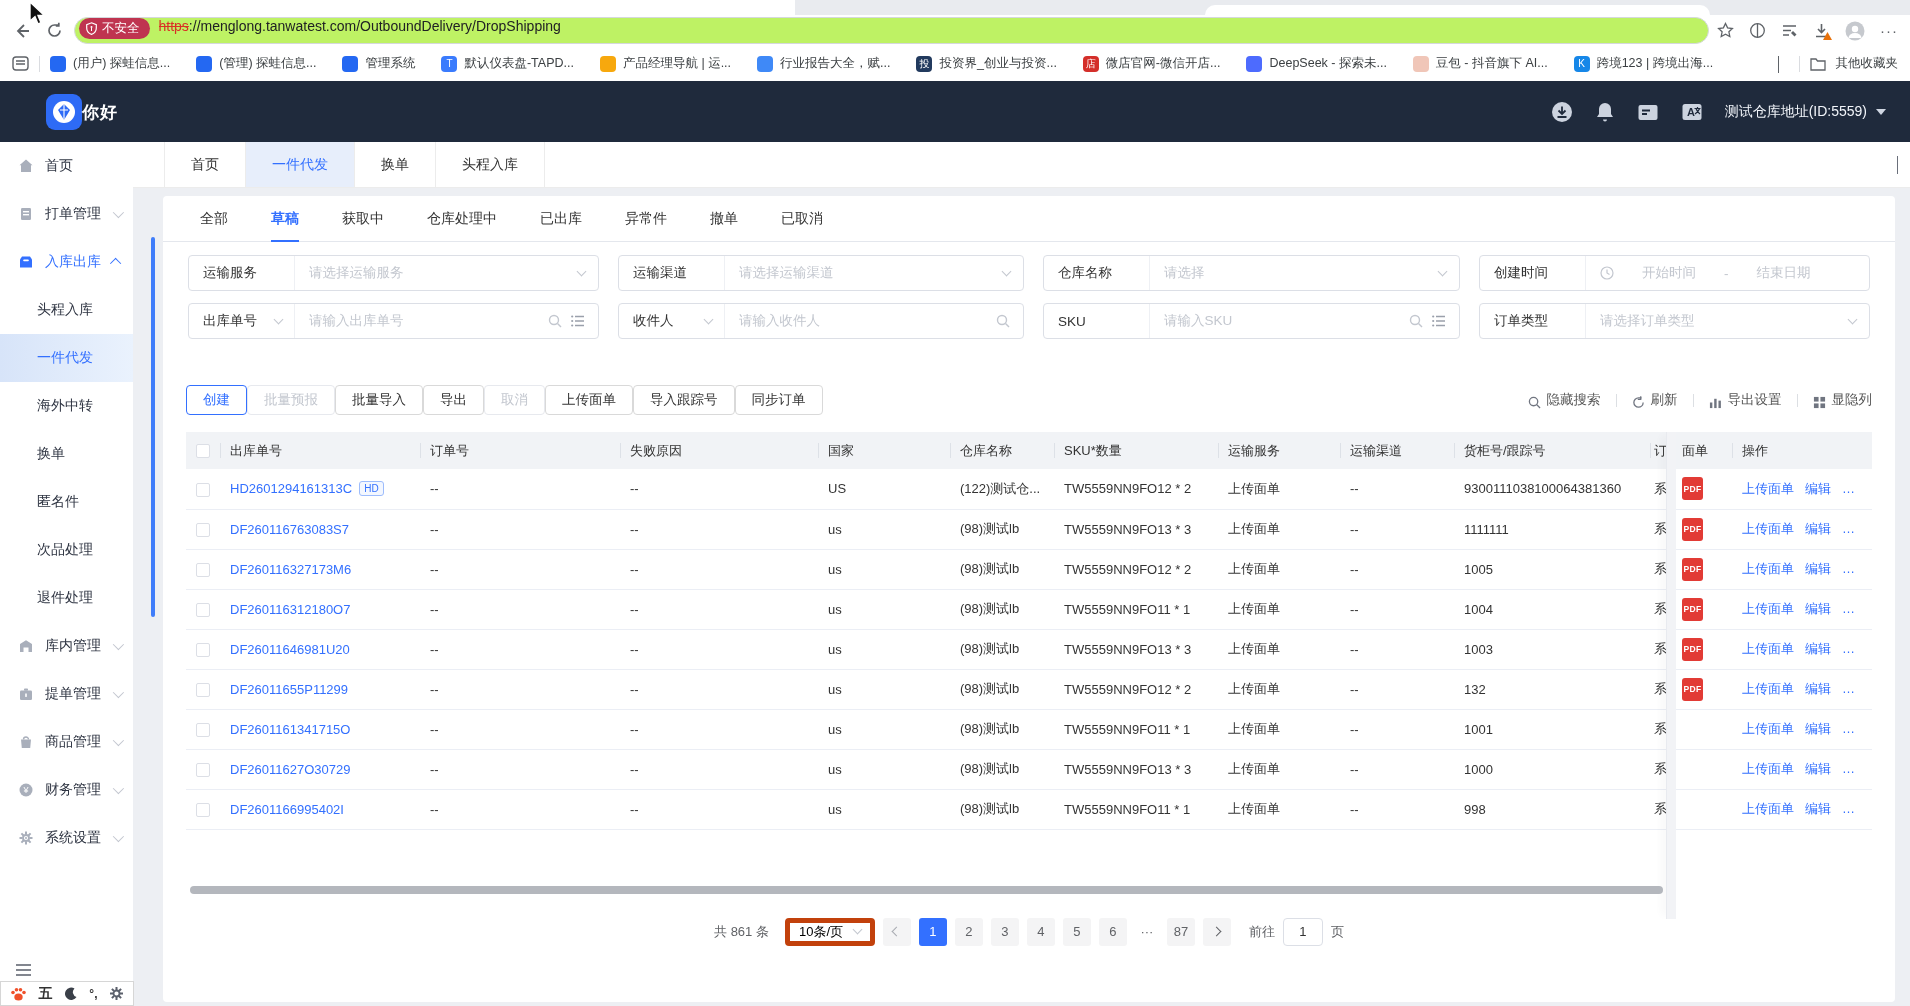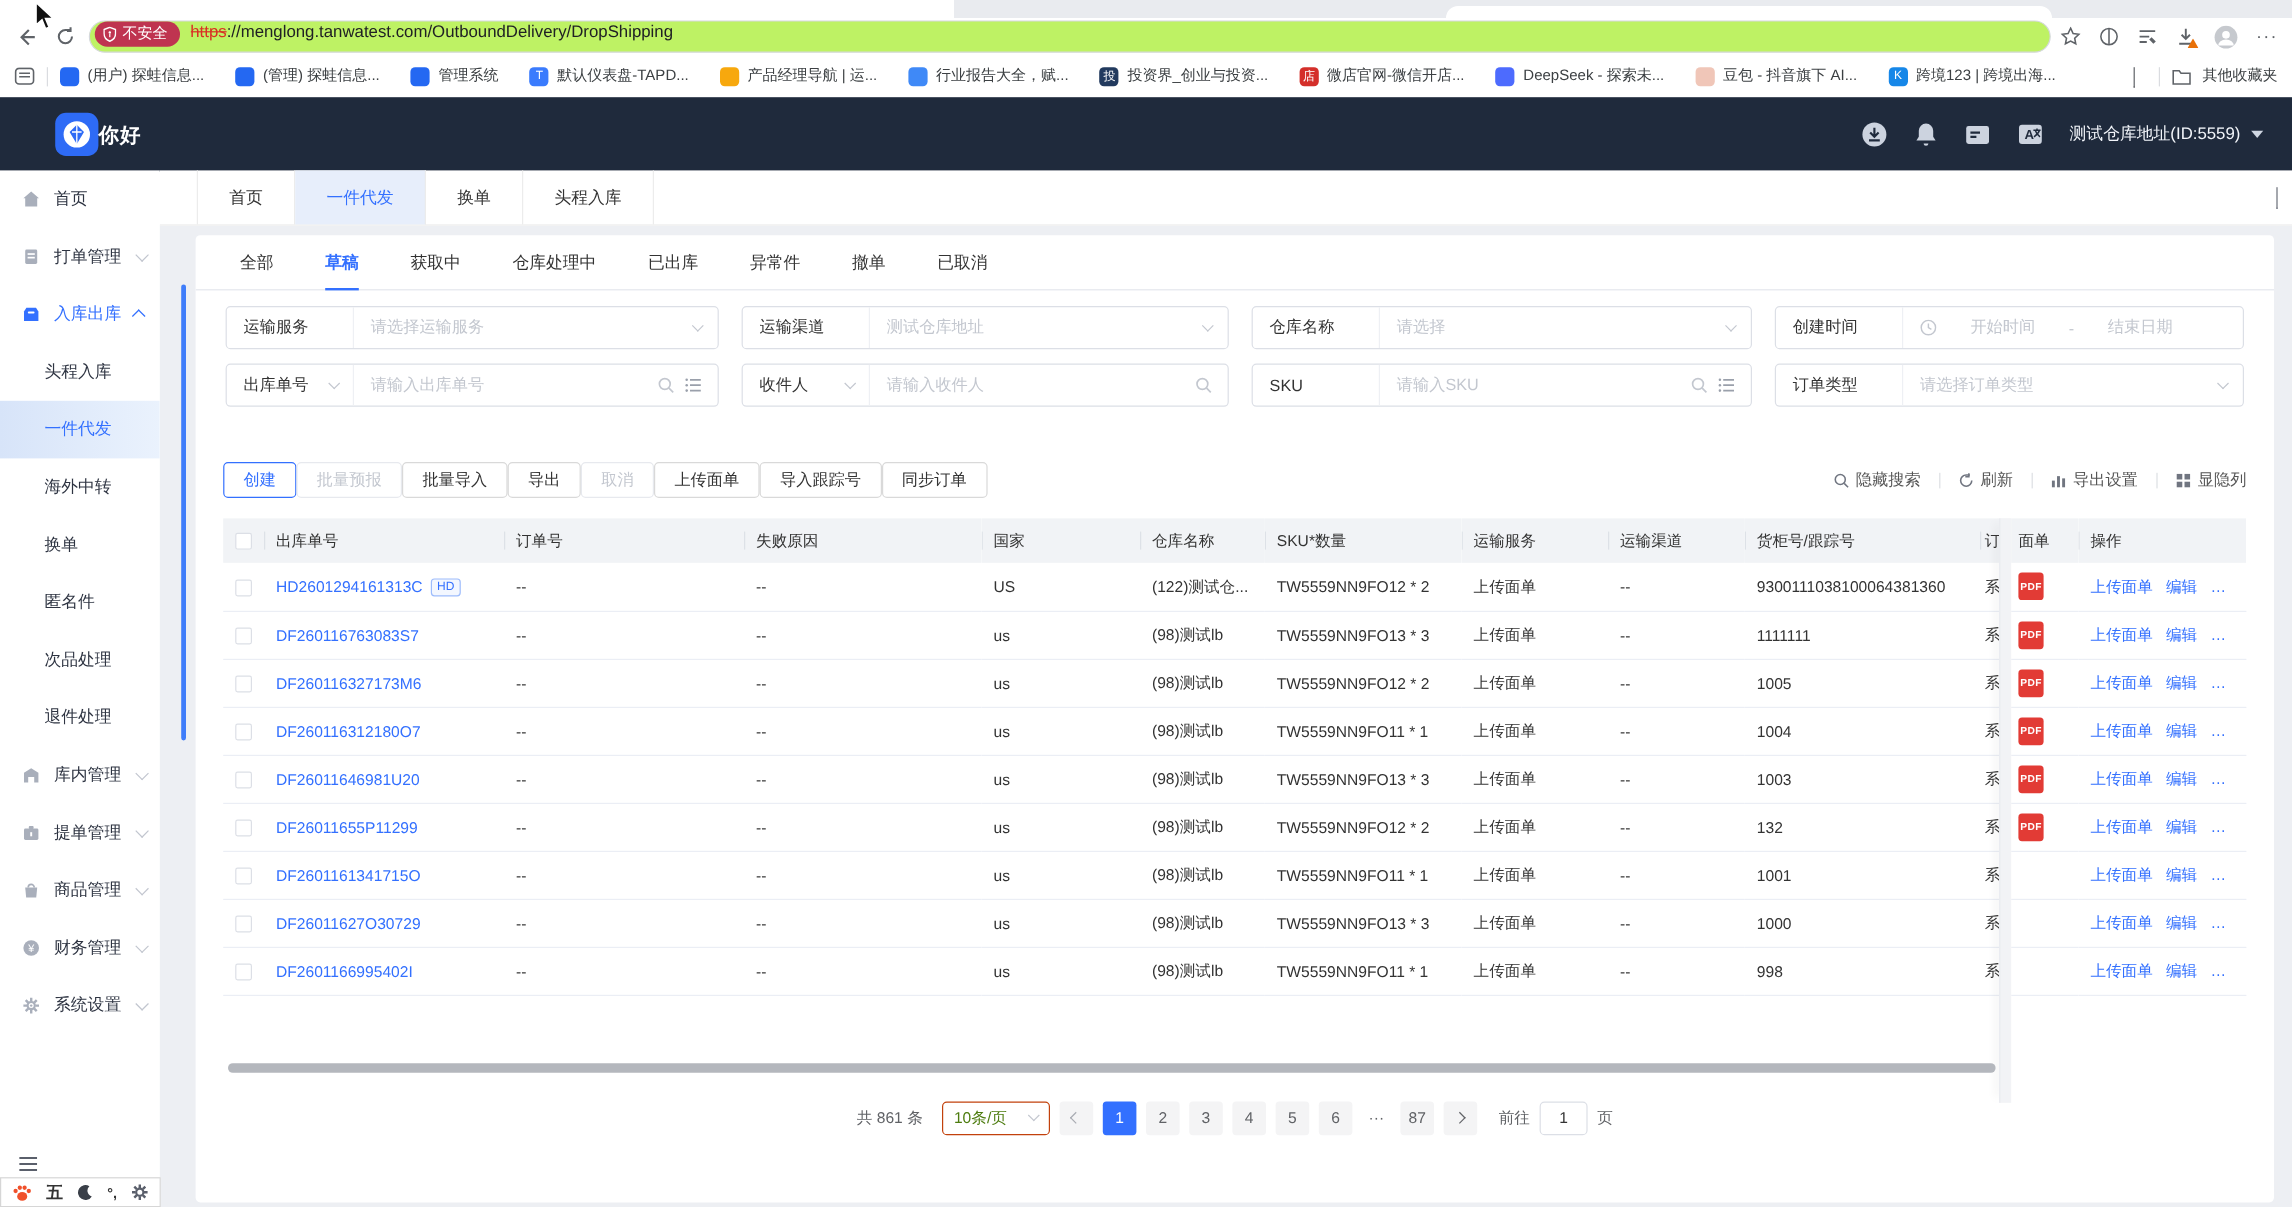--- a/index.html
+++ b/index.html
@@ -69,41 +69,41 @@
   .ph{flex:1;font-size:13.5px;color:#c3c7cf;padding:0 14px;white-space:nowrap;overflow:hidden}
   .fic{display:flex;align-items:center;gap:9px;padding-right:13px;color:#c3c7cf}
   .cv{width:7px;height:7px;border-right:1.4px solid #c3c7cf;border-bottom:1.4px solid #c3c7cf;transform:rotate(45deg);margin-top:-3px;flex:none}
   .dr{display:flex;align-items:center;flex:1;padding:0 14px;gap:28px;font-size:13.5px;color:#c3c7cf}
   
   .actionsrow{display:flex;align-items:center;padding:34px 23px 0}
   .btn{height:30px;padding:0 16px;border:1px solid #d9d9d9;border-radius:4px;background:#fff;font-size:13.5px;color:#333;display:flex;align-items:center;white-space:nowrap}
   .btn.primary{color:#3370ff;border-color:#3370ff}
   .btn.disabled{color:#c3c7cf;border-color:#e7e9ee}
   .tools{margin-left:auto;display:flex;align-items:center;font-size:13.5px;color:#555}
-  .tool{display:flex;align-items:center;gap:6px;margin-left:15px;white-space:nowrap}
+  .tool{display:flex;align-items:flex-end;gap:6px;margin-left:15px;white-space:nowrap}
   .tsep{width:1px;height:13px;background:#dcdfe3;margin-left:15px}
   
   .tablewrap{margin:17px 23px 0;position:relative}
   table{width:100%;border-collapse:collapse;table-layout:fixed;font-size:13px;color:#333}
   thead th{background:#f1f3f6;height:37px;text-align:left;padding:0 10px;font-weight:normal;color:#333;position:relative;white-space:nowrap;overflow:hidden}
   thead th.div::before{content:"";position:absolute;left:0;top:11px;height:15px;width:1px;background:#dde1e7}
   tbody td{height:40px;border-bottom:1px solid #ebeef5;padding:0 10px;white-space:nowrap;overflow:hidden}
   a.link{color:#3370ff;text-decoration:none}
   .hd{display:inline-block;border:1px solid #9dbcfc;color:#3370ff;background:#f3f7ff;border-radius:3px;font-size:10px;padding:1px 4px;margin-left:7px;vertical-align:1px}
   .cb{width:14px;height:14px;border:1px solid #dcdfe6;border-radius:2px;display:inline-block;background:#fff;vertical-align:middle}
   .pdfic{width:21px;height:23px;background:#e23b35;color:#fff;font-size:8.5px;font-weight:bold;border-radius:3px;display:inline-flex;align-items:center;justify-content:center;letter-spacing:.3px}
   .ops a{margin-right:11px}
   .clipcell{padding:0 0 0 4px !important;color:#333}
   .fixed-shadow{position:absolute;left:1480px;top:0;width:10px;height:487px;background:#f2f3f6;border-left:1px solid #e8eaef;box-shadow:-6px 0 8px -4px rgba(0,0,0,.12)}
   .spacer-rows{height:50px}
   .hscroll{height:8px;margin-top:6px;position:relative}
   .hthumb{position:absolute;left:4px;width:1473px;height:8px;border-radius:4px;background:#b4b7bd}
   
   .pager{display:flex;align-items:center;justify-content:center;margin-top:24px;font-size:13px;color:#606266;gap:8px}
-  .psel{width:90px;height:28px;border:1px solid #c2410c;border-radius:4px;display:flex;align-items:center;justify-content:space-between;padding:0 9px;color:#4d7c0f}
+  .psel{width:90px;height:28px;border:5px solid #c2410c;border-radius:4px;display:flex;align-items:center;justify-content:space-between;padding:0 9px;color:#000000}
   .pbtn{min-width:28px;height:28px;border-radius:3px;background:#f4f4f5;display:flex;align-items:center;justify-content:center;color:#606266;padding:0 4px}
   .pbtn.active{background:#3370ff;color:#fff}
   .pdots{width:24px;text-align:center;color:#606266}
   .goto-input{width:40px;height:28px;border:1px solid #dcdfe6;border-radius:4px;display:flex;align-items:center;justify-content:center;color:#333}
   .arrow-l{width:7px;height:7px;border-left:1.5px solid #a8abb2;border-bottom:1.5px solid #a8abb2;transform:rotate(45deg)}
   .arrow-r{width:7px;height:7px;border-right:1.5px solid #606266;border-top:1.5px solid #606266;transform:rotate(45deg)}
   
   .ime{position:absolute;left:0;bottom:0;width:134px;height:25px;background:#fff;border:1px solid #d6d6d6;display:flex;align-items:center;justify-content:space-between;padding:0 9px;z-index:50}
   .ime .t{font-size:14px;color:#333;font-weight:bold}
   .ime .p{font-size:12px;color:#333;font-weight:bold}
@@ -432,21 +432,21 @@
               </span>
             <span class="ph">请选择运输服务</span>
             <span class="fic">
                 <span class="cv"></span>
               </span>
           </div>
           <div class="fbox w2">
             <span class="fl">
                 <span class="t">运输渠道</span>
               </span>
-            <span class="ph">测试仓库地址</span>
+            <span class="ph">请选择运输渠道</span>
             <span class="fic">
                 <span class="cv"></span>
               </span>
           </div>
           <div class="fbox w3">
             <span class="fl">
                 <span class="t">仓库名称</span>
               </span>
             <span class="ph">请选择</span>
             <span class="fic">

